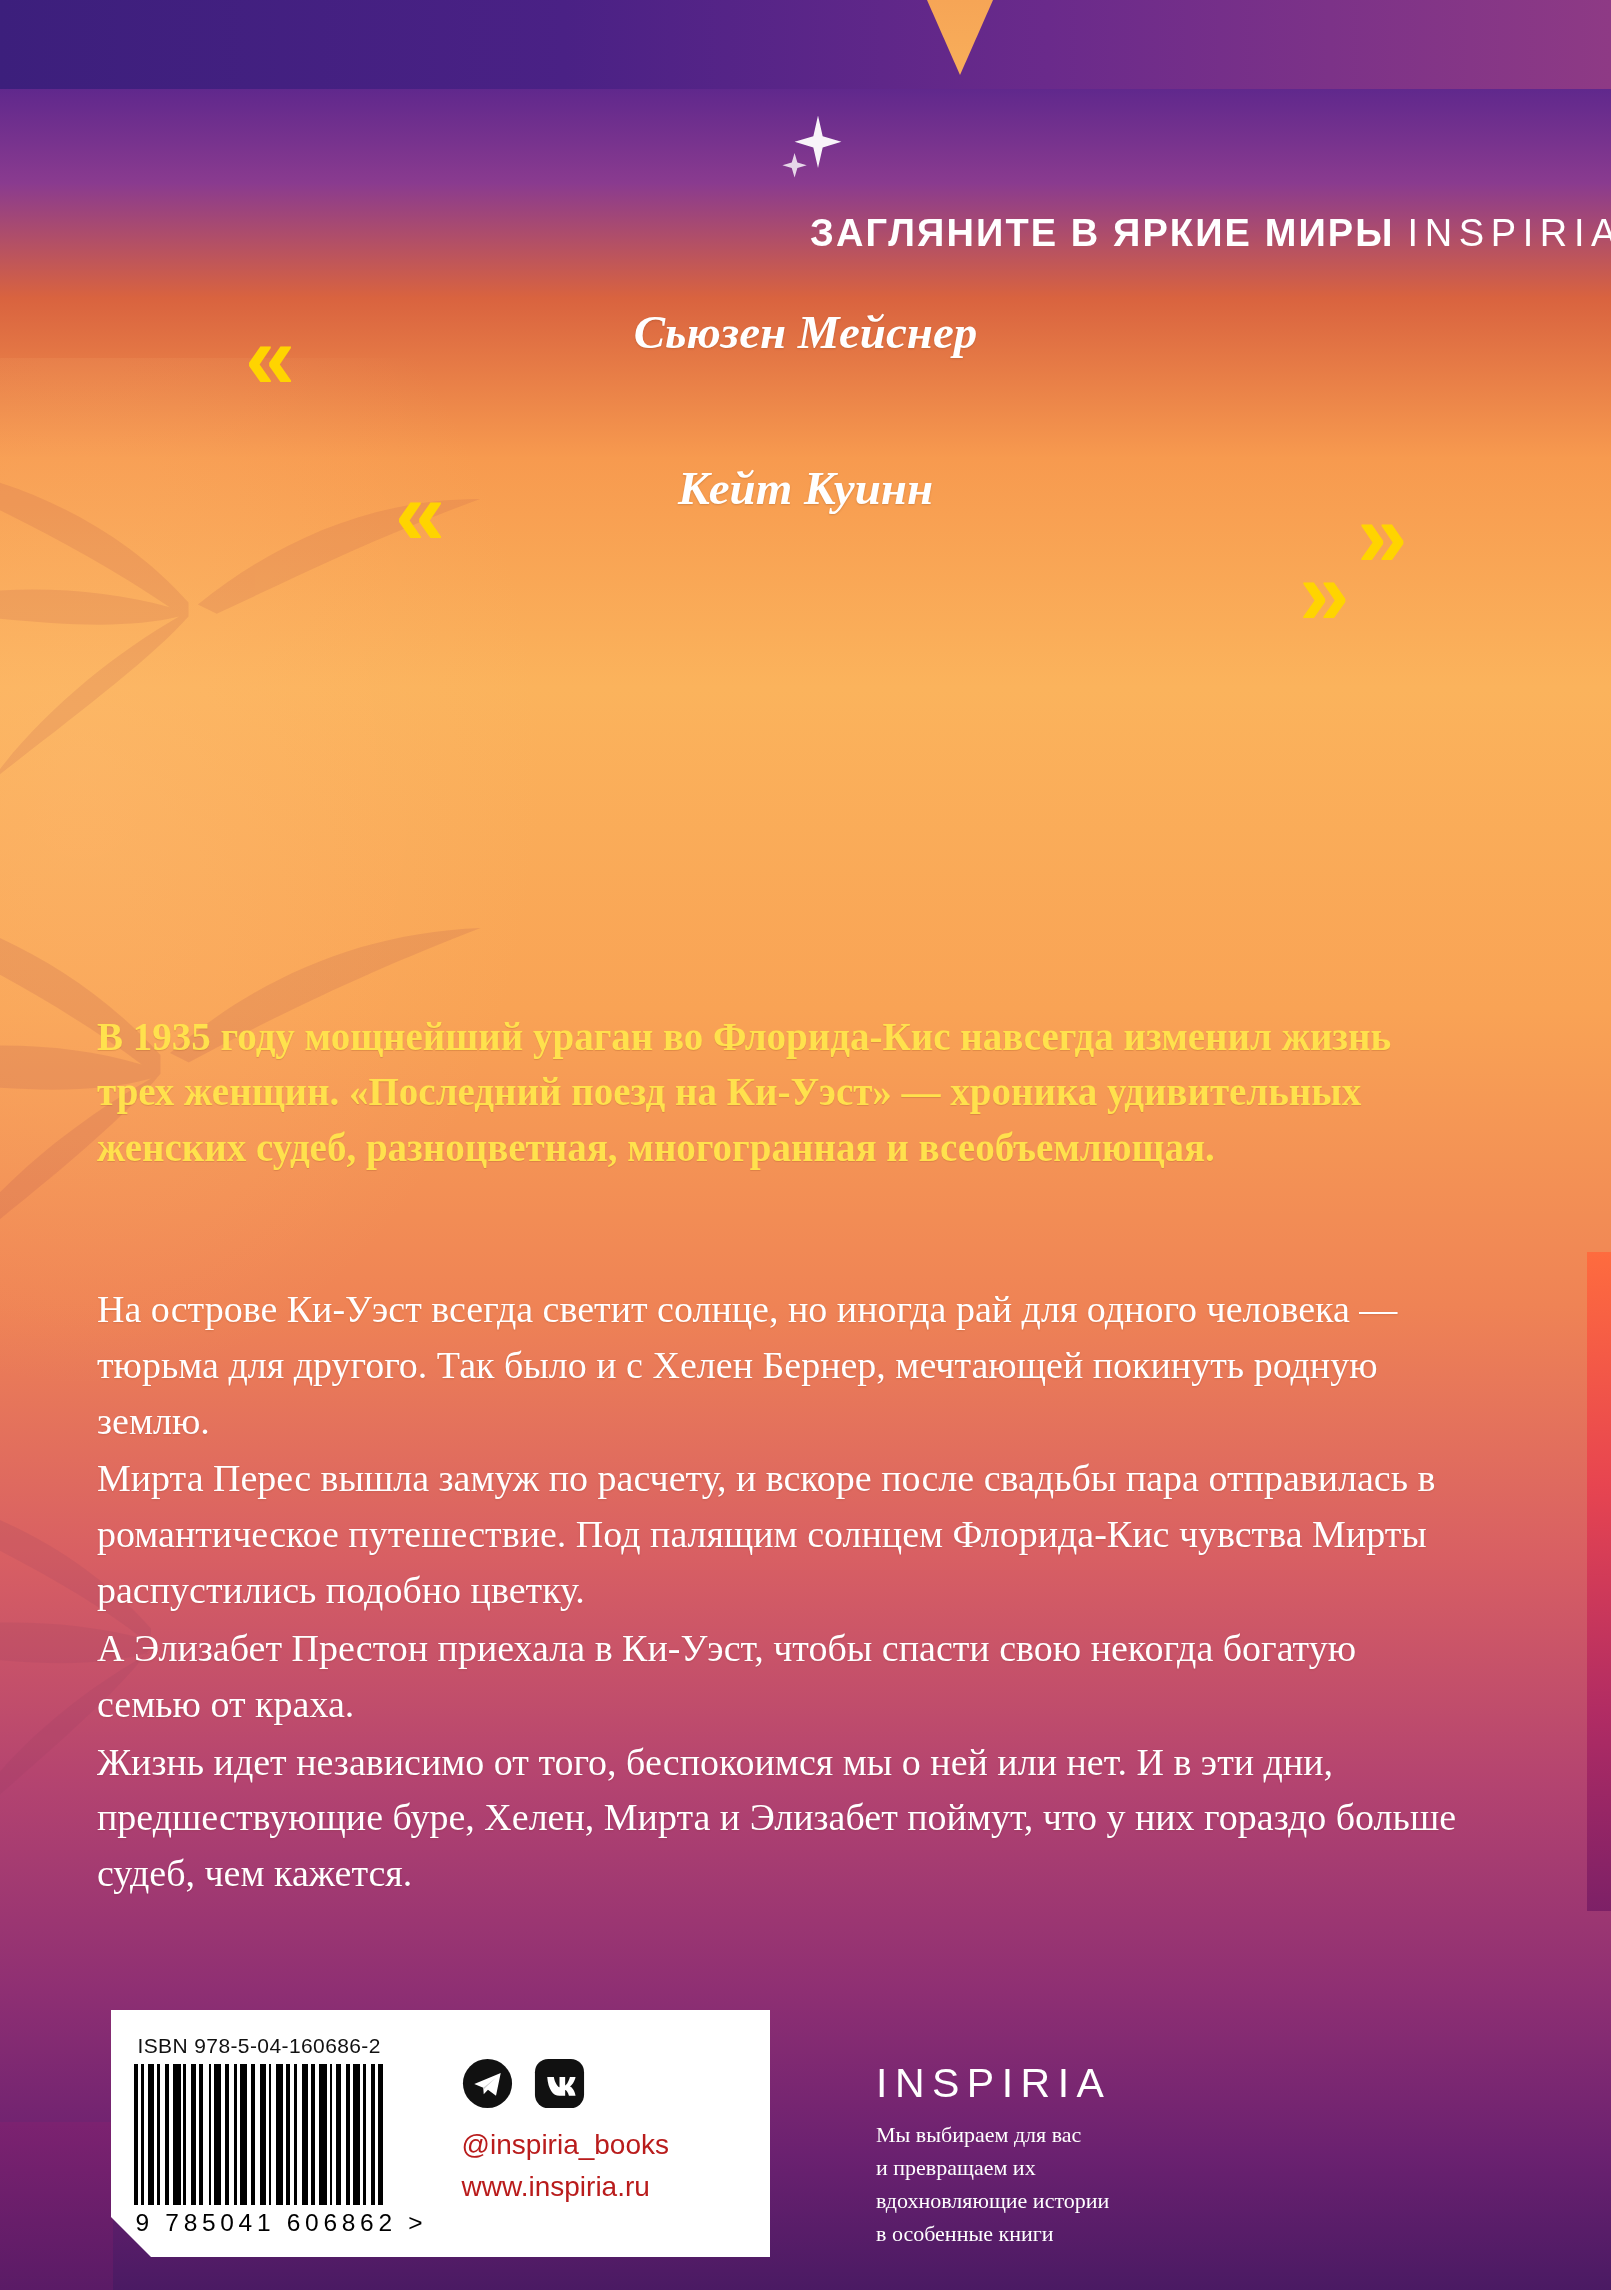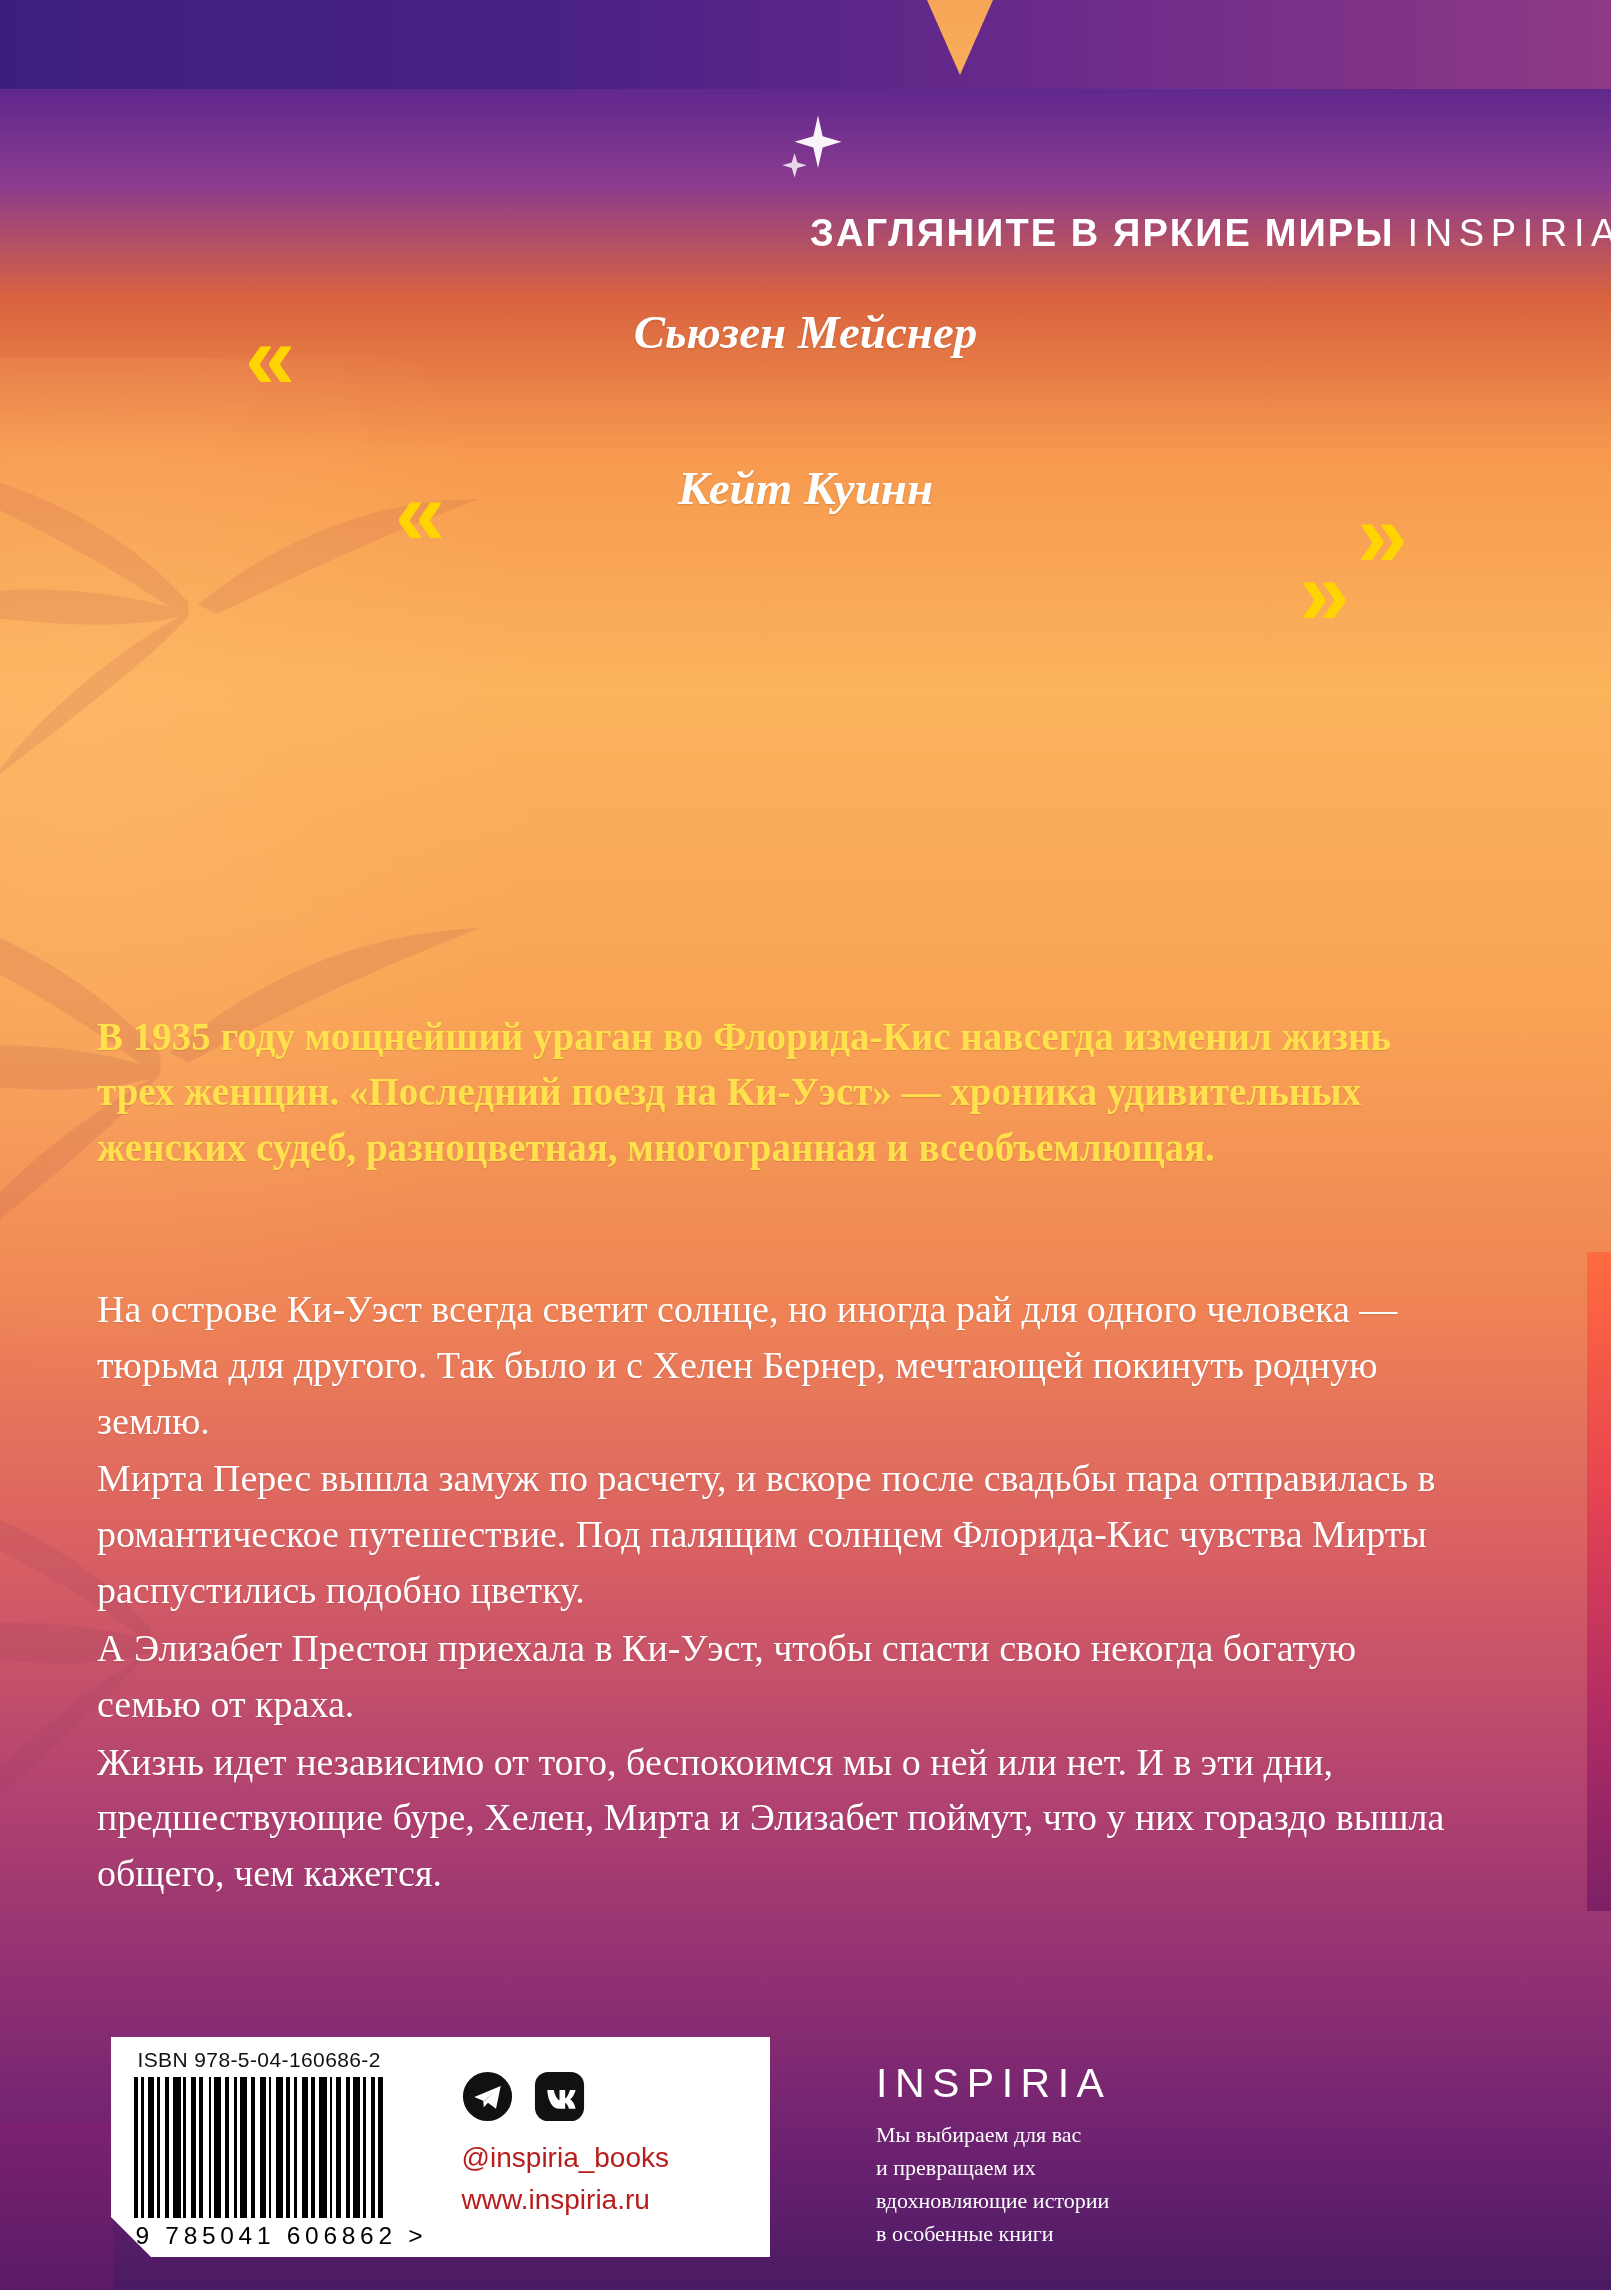--- a/index.html
+++ b/index.html
@@ -176,21 +176,21 @@
     text-shadow: 0 0.9px 1.9px rgba(110,50,20,.18);
   }
   .blurb-white p { margin-bottom: 1.9px; }
 
   
   .isbn-card {
     position:absolute;
     left: 111px;
     bottom: 34px;
     width: 659px;
-    height: 220px;
+    height: 247px;
     background:#ffffff;
     display:flex;
     align-items:center;
     padding: 13px 17px 9.4px 22.6px;
     clip-path: polygon(0 0, 100% 0, 100% 100%, 40px 100%, 0 calc(100% - 40px));
   }
   .barcode-area { width: 311px; }
   .isbn-num {
     font-family:"Liberation Sans", sans-serif;
     font-size:21px;
@@ -311,21 +311,21 @@
     </div>
 
   </div>
 
   <div class="blurb-yellow">В 1935 году мощнейший ураган во Флорида-Кис навсегда изменил жизнь трех женщин. «Последний поезд на Ки-Уэст» — хроника удивительных женских судеб, разноцветная, многогранная и всеобъемлющая.</div>
 
   <div class="blurb-white">
     <p>На острове Ки-Уэст всегда светит солнце, но иногда рай для одного человека — тюрьма для другого. Так было и с Хелен Бернер, мечтающей покинуть родную землю.</p>
     <p>Мирта Перес вышла замуж по расчету, и вскоре после свадьбы пара отправилась в романтическое путешествие. Под палящим солнцем Флорида-Кис чувства Мирты распустились подобно цветку.</p>
     <p>А Элизабет Престон приехала в Ки-Уэст, чтобы спасти свою некогда богатую семью от краха.</p>
-    <p>Жизнь идет независимо от того, беспокоимся мы о ней или нет. И в эти дни, предшествующие буре, Хелен, Мирта и Элизабет поймут, что у них гораздо вышла общего, чем кажется.</p>
+    <p>Жизнь идет независимо от того, беспокоимся мы о ней или нет. И в эти дни, предшествующие буре, Хелен, Мирта и Элизабет поймут, что у них гораздо больше судеб, чем кажется.</p>
   </div>
 
   <div class="isbn-card">
     <div class="barcode-area">
       <div class="isbn-num">ISBN 978-5-04-160686-2</div>
       <div class="bars">
         <i style="width:4.7px"></i>
           <i style="width:2.8px;background:#fff"></i>
           <i style="width:2.8px"></i>
           <i style="width:3.8px;background:#fff"></i>

